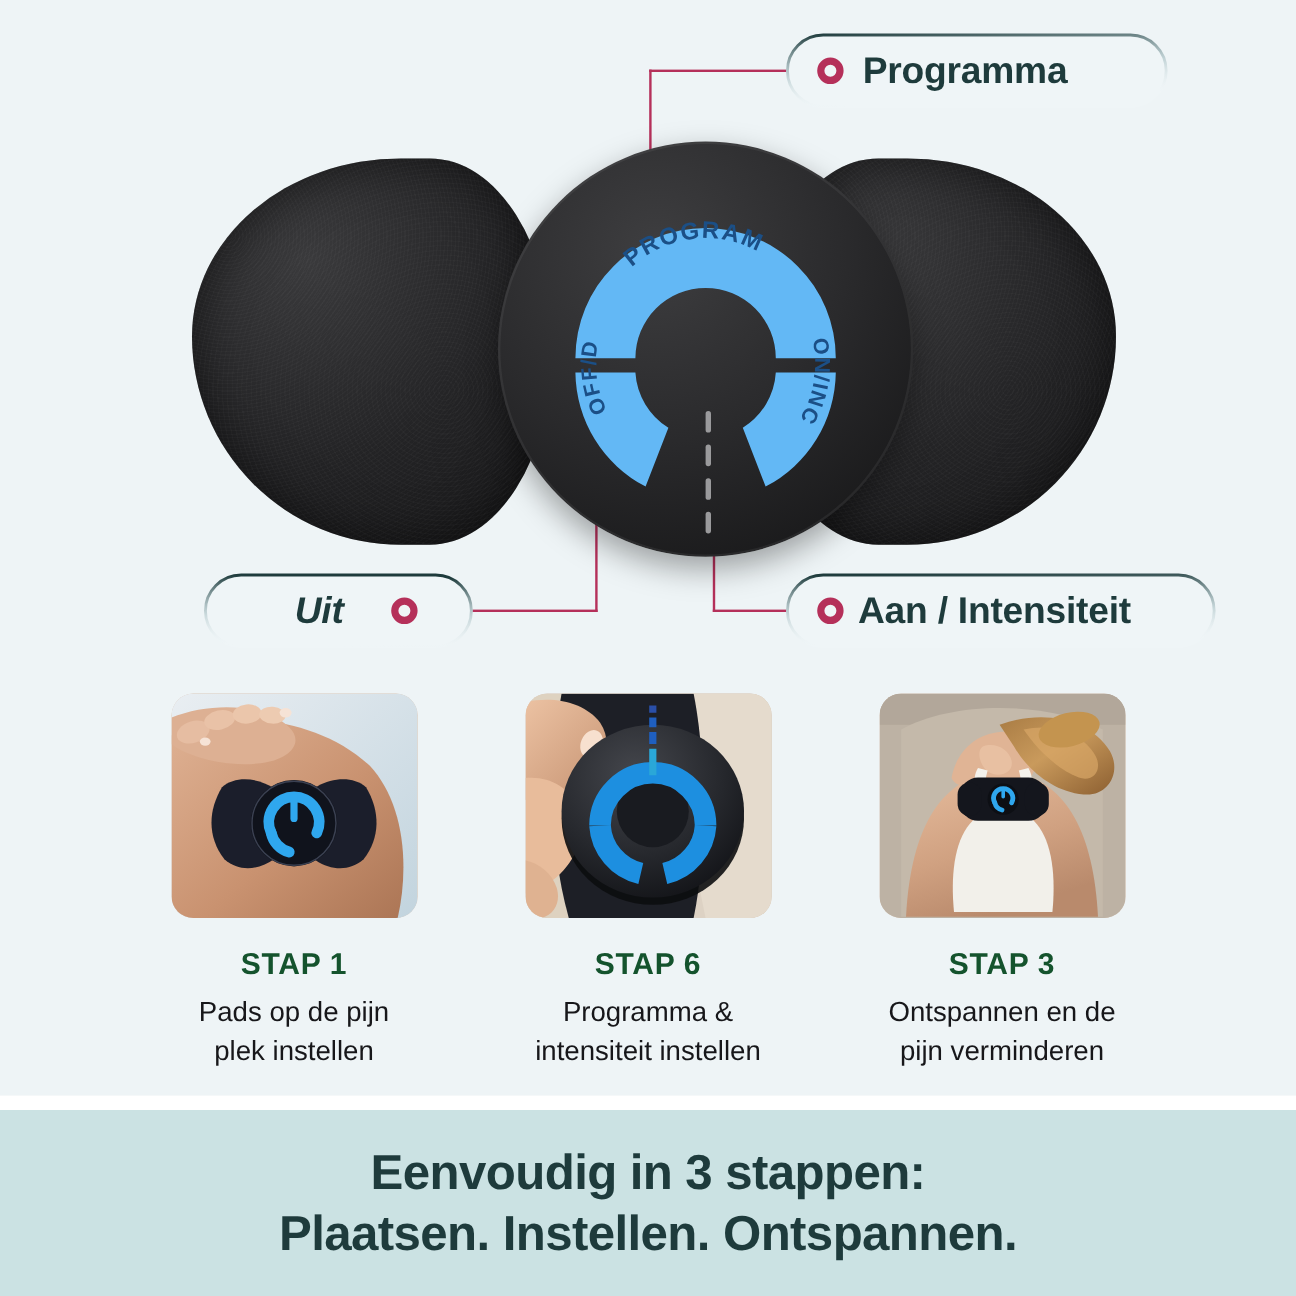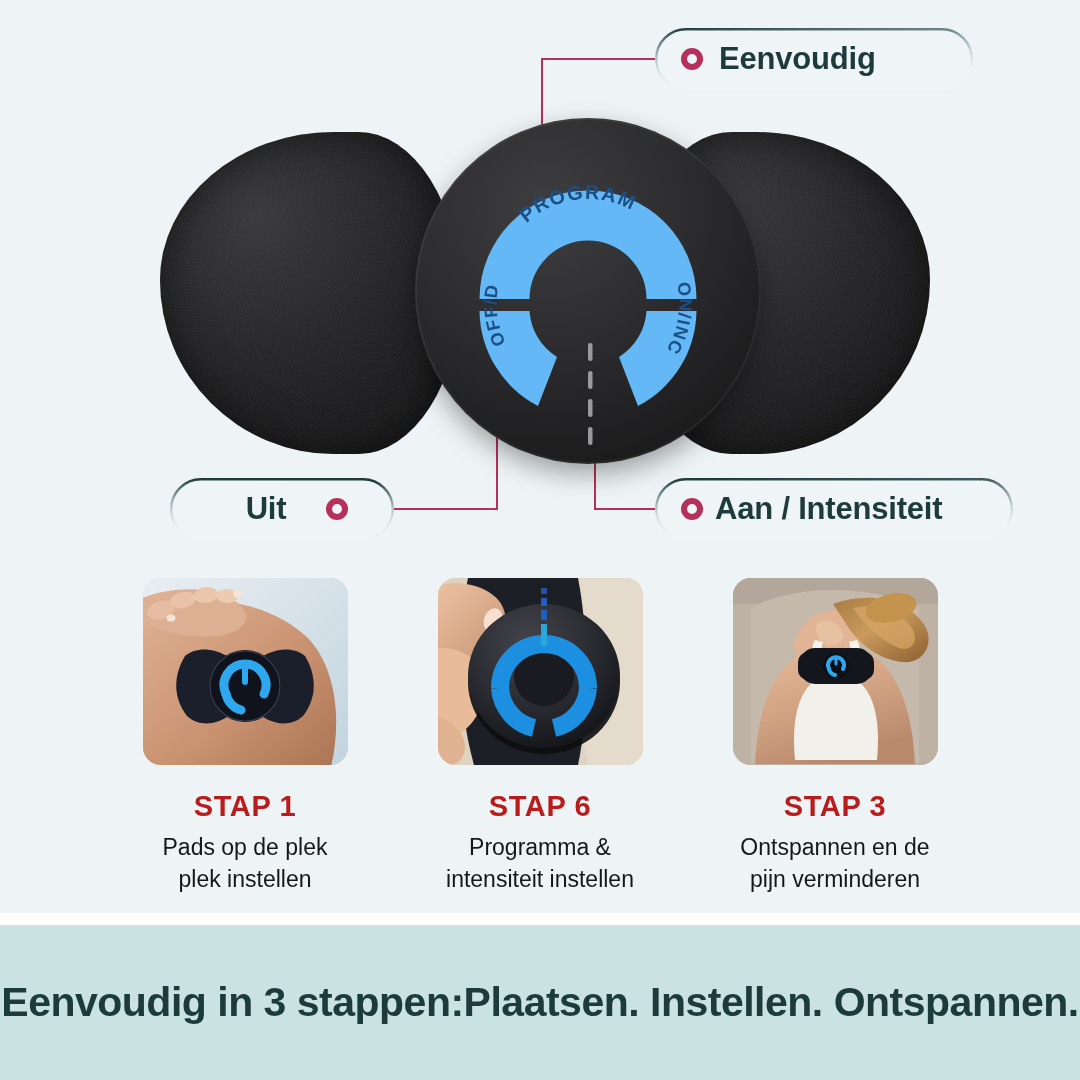--- a/index.html
+++ b/index.html
@@ -39,21 +39,21 @@
   .callout .ctxt {
     font-size:31px; font-weight:bold; color:#1e3b3c;
     white-space:nowrap; letter-spacing:-0.2px;
   }
   
   .callout > svg.brd { position:absolute; left:0; top:0; overflow:visible; }
 
   #co-program { left:655px; top:28px; width:318px; }
   #co-program .ctxt { margin-left:16px; }
   #co-uit      { left:170px; top:478px; width:224px; justify-content:center; }
-  #co-uit .ctxt{ margin-right:32px; }
+  #co-uit .ctxt{ margin-right:32px;font-style:italic; }
   #co-uit .ring{ position:absolute; right:46px; top:20px; }
   #co-aan      { left:655px; top:478px; width:358px; }
   #co-aan .ctxt{ margin-left:12px; }
 
   
   #device { position:absolute; left:160px; top:118px; width:770px; height:350px; }
   .pad {
     position:absolute; top:14px; width:300px; height:322px;
     background:
       radial-gradient(circle at 32% 26%, #3a3a3c 0%, #232325 55%, #161617 100%);
@@ -81,32 +81,32 @@
   #step-1 { left:120px; }
   #step-2 { left:415px; }
   #step-3 { left:710px; }
   .photo {
     width:205px; height:187px; margin:0 auto;
     border-radius:18px; overflow:hidden; position:relative;
     background:#d8c4b4;
   }
   .photo svg { display:block; width:205px; height:187px; }
   .step-label {
-    margin-top:25px; font-size:29px; font-weight:bold; color:#b91c1c;
+    margin-top:25px; font-size:25px; font-weight:bold; color:#14532d;
     letter-spacing:.6px;
   }
   .step-desc {
     margin-top:9px; font-size:23px; color:#17171a; line-height:1.38;
   }
 
   
   #banner {
     position:absolute; left:0; top:925px; width:1080px; height:155px;
     background:#cbe2e3;
-    display:flex; align-items:center; justify-content:center;
+    display:flex; flex-direction:column; align-items:center; justify-content:center;
   }
   #banner .bl {
     font-size:41px; font-weight:bold; color:#1e3b3c;
     letter-spacing:-.5px; line-height:1.22; text-align:center;
   }
   #gap { position:absolute; left:0; top:913px; width:1080px; height:12px; background:#ffffff; }
 </style>
 </head>
 <body>
 
@@ -180,21 +180,21 @@
         <defs>
           <linearGradient id="g1" x1="0" y1="0" x2="0.25" y2="1">
             <stop offset="0%" stop-color="#1e3b3c"></stop>
             <stop offset="55%" stop-color="#9fb9bd" stop-opacity=".55"></stop>
             <stop offset="100%" stop-color="#eff5f7" stop-opacity="0"></stop>
           </linearGradient>
         </defs>
         <rect x="1.2" y="1.2" width="315.6" height="59.6" rx="29.8" fill="none" stroke="url(#g1)" stroke-width="2.4"></rect>
       </svg>
       <span class="ring"></span>
-      <span class="ctxt">Eenvoudig</span>
+      <span class="ctxt">Programma</span>
     </div>
 
     <div class="callout" id="co-uit">
       <svg class="brd" width="224" height="62" viewBox="0 0 224 62">
         <defs>
           <linearGradient id="g2" x1="0.15" y1="0" x2="0.1" y2="1">
             <stop offset="0%" stop-color="#1e3b3c"></stop>
             <stop offset="55%" stop-color="#9fb9bd" stop-opacity=".5"></stop>
             <stop offset="100%" stop-color="#eff5f7" stop-opacity="0"></stop>
           </linearGradient>
@@ -252,21 +252,21 @@
             <circle cx="0" cy="0" r="36" fill="#10131c"></circle>
             <circle cx="0" cy="0" r="35" fill="none" stroke="#3b4152" stroke-width="1.2"></circle>
             <path d="M -19 8 A 21 21 0 1 1 19 8" fill="none" stroke="#2fa7ee" stroke-width="9" stroke-linecap="round"></path>
             <path d="M -19 8 A 21 21 0 0 0 -4 24" fill="none" stroke="#2fa7ee" stroke-width="9" stroke-linecap="round"></path>
             <line x1="0" y1="-22" x2="0" y2="-4" stroke="#2fa7ee" stroke-width="6" stroke-linecap="round"></line>
           </g>
         </svg>
       </div>
       <div class="step-label">STAP 1</div>
       <div class="step-desc">
-        <div>Pads op de plek</div>
+        <div>Pads op de pijn</div>
         <div>plek instellen</div>
       </div>
     </div>
 
     <div class="step" id="step-2">
       <div class="photo">
         <svg viewBox="0 0 205 187">
           <defs>
             <linearGradient id="skinB" x1="0" y1="0" x2="1" y2="1">
               <stop offset="0%" stop-color="#f0c7a8"></stop>

